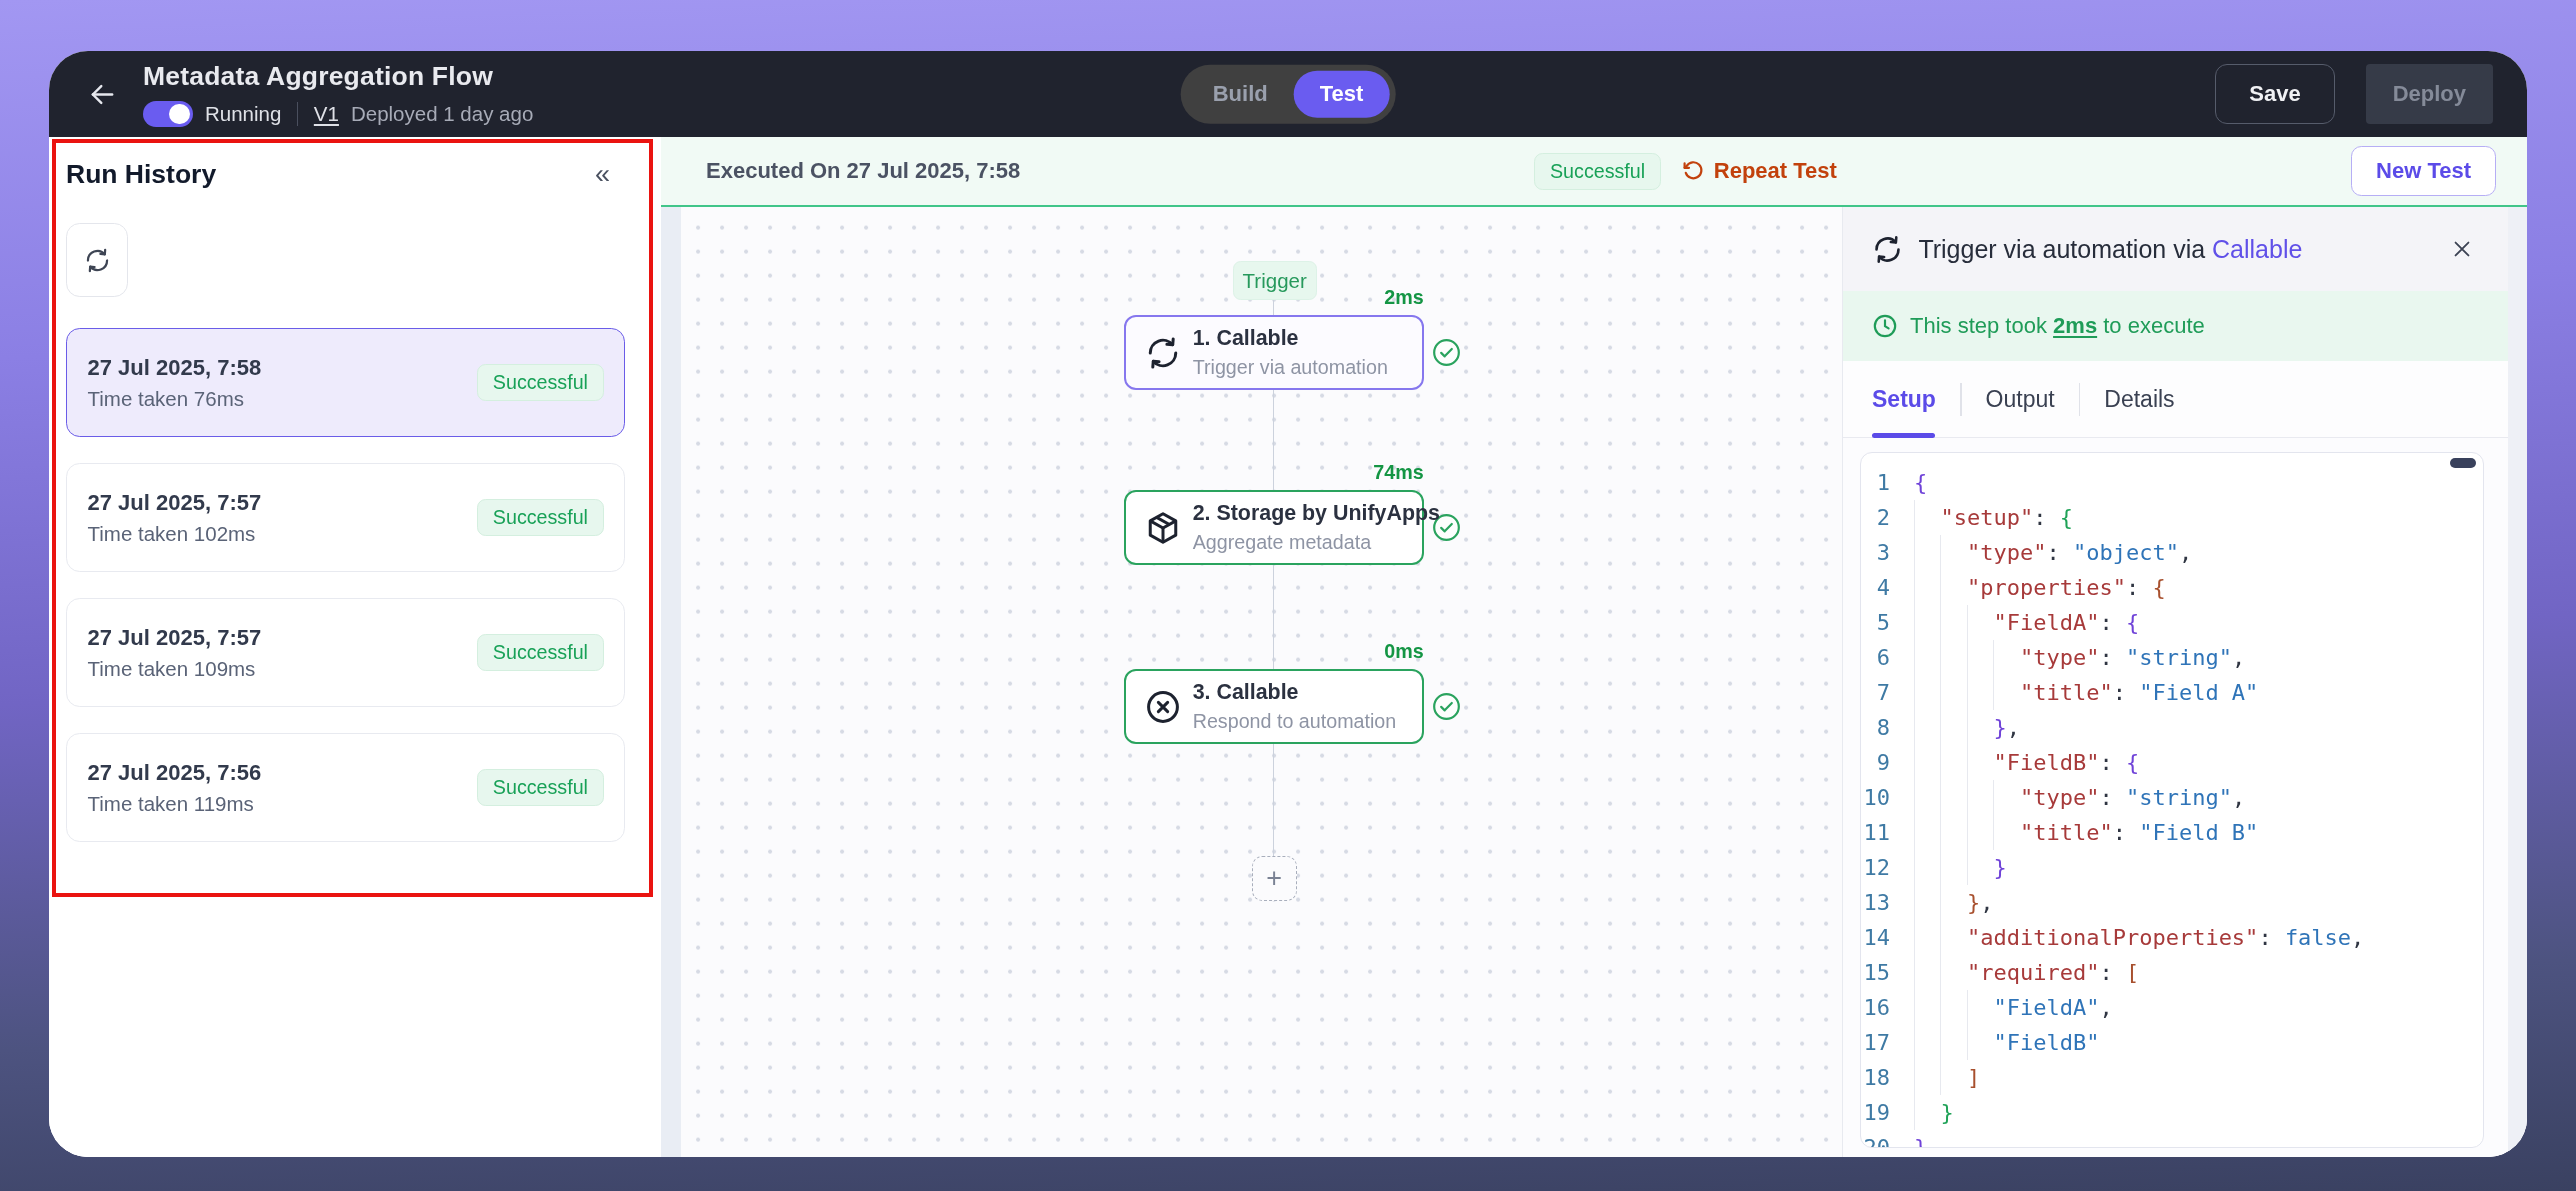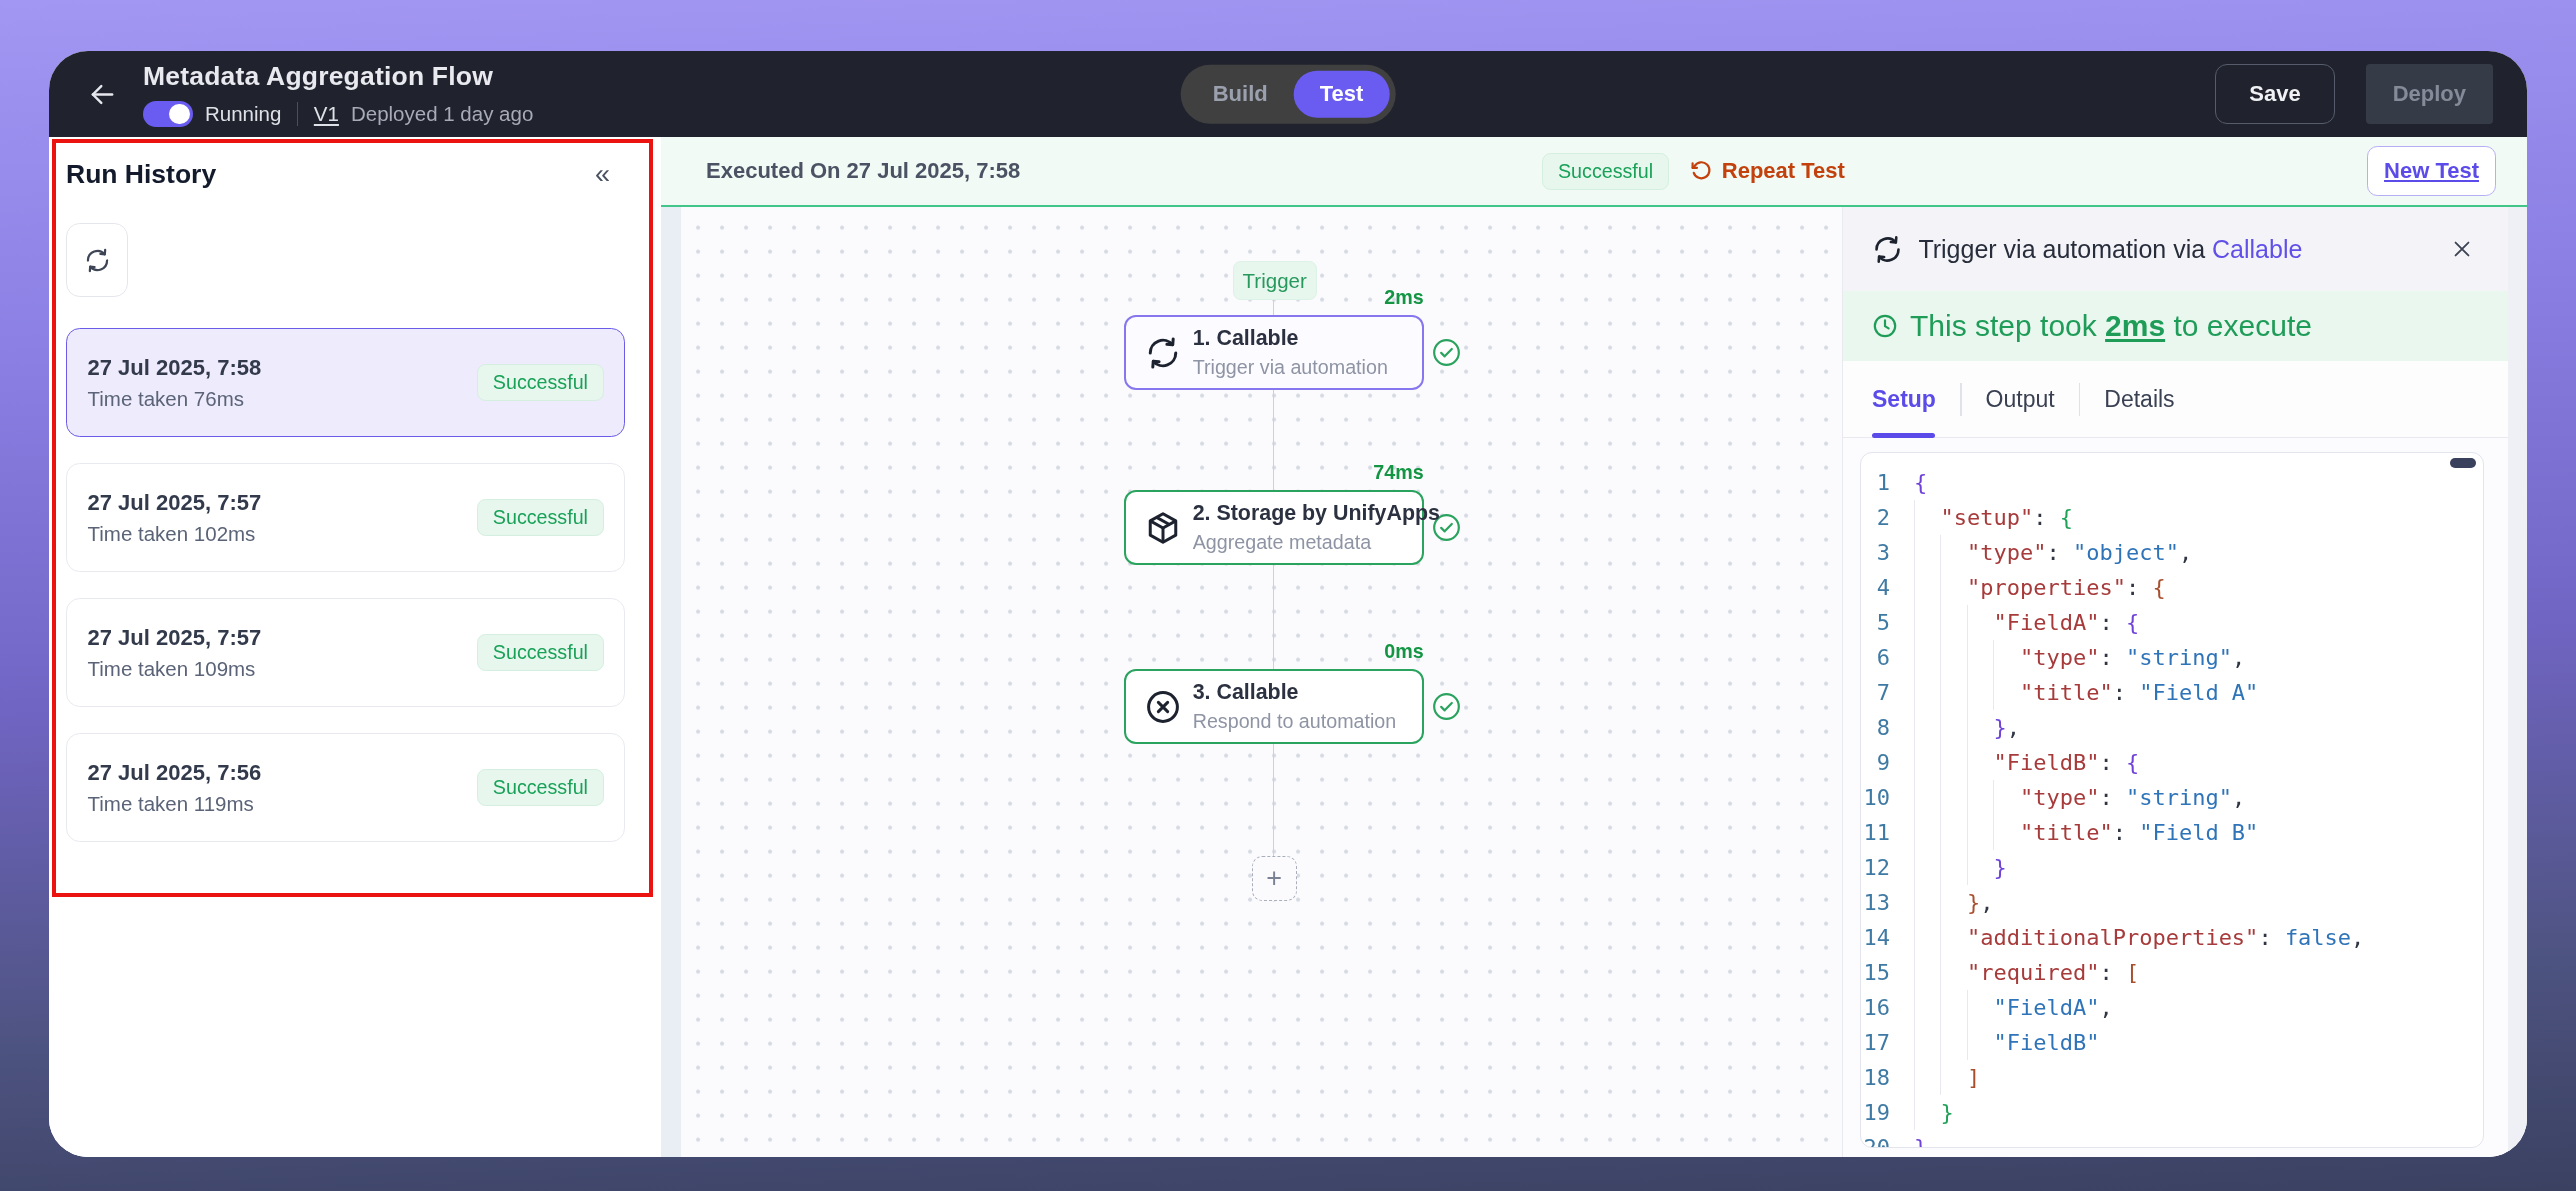--- a/index.html
+++ b/index.html
@@ -79,23 +79,22 @@
   .right-region { flex:1; display:flex; flex-direction:column; min-width:0; }
   .testbar {
     height:70px; flex:0 0 auto; background:#f1faf5; border-bottom:2.6px solid #41c589;
     display:flex; align-items:center; padding:0 31px 0 45px; gap:20.5px;
   }
   .executed-label { font-size:22px; font-weight:600; color:#4b5263; }
   .repeat-test { display:flex; align-items:center; gap:8.6px; color:#c2410c; font-size:22px; font-weight:600; cursor:pointer; }
   .repeat-test svg { width:24px; height:24px; }
   .btn-new-test {
     margin-left:auto; background:#ffffff; border:1.7px solid #b6aef5; color:#5b4be8;
-    font-size:22px; font-weight:600; border-radius:10.3px; height:50px; padding:0 16px; cursor:pointer;
+    font-size:22px; font-weight:600; border-radius:10.3px; height:50px; padding:0 24px; cursor:pointer;
     font-family:inherit;
-    text-decoration:underline;
   }
   .content-row { flex:1; display:flex; min-height:0; }
   .panel-gap { width:19.7px; flex:0 0 auto; background:#e9edf4; }
   
   .canvas {
     flex:1; position:relative; min-width:0;
     background-color:#fbfbfd;
     background-image:radial-gradient(circle, #d6dae4 1.9px, transparent 2.2px);
     background-size:24px 24px; background-position:5.1px 8.6px;
   }
@@ -131,21 +130,21 @@
   }
   
   .detail-panel { width:666px; flex:0 0 auto; display:flex; flex-direction:column; background:#fcfcfe; border-left:0.9px solid #e8eaf0; }
   .panel-header { height:84px; flex:0 0 auto; background:#f4f4f8; display:flex; align-items:center; padding:0 29px; gap:15.4px; }
   .panel-header-icon { width:31px; height:31px; color:#1d222f; }
   .panel-header-icon svg { width:31px; height:31px; }
   .panel-title { font-size:25px; color:#272d3b; font-weight:500; }
   .panel-title .link { color:#6050e8; }
   .close-btn { margin-left:auto; color:#3c4354; cursor:pointer; width:34px; height:34px; display:flex; align-items:center; justify-content:center; }
   .close-btn svg { width:22px; height:22px; }
-  .banner { height:70px; flex:0 0 auto; background:#e9f7ef; display:flex; align-items:center; padding:0 29px; gap:12px; color:#1f9c58; font-size:30px; }
+  .banner { height:70px; flex:0 0 auto; background:#e9f7ef; display:flex; align-items:center; padding:0 29px; gap:12px; color:#1f9c58; font-size:22px; }
   .banner svg { width:26px; height:26px; flex:0 0 auto; }
   .banner b { font-weight:700; text-decoration:underline; text-underline-offset:3.4px; }
   .tabs { height:77px; flex:0 0 auto; display:flex; align-items:center; padding:0 29px; position:relative; border-bottom:0.9px solid #e9eaf0; background:#fdfdfe; }
   .tab { font-size:23px; color:#3a4152; font-weight:500; cursor:pointer; }
   .tab.active { color:#5b4be8; font-weight:700; }
   .tab-sep { width:1.7px; height:33px; background:#e0e2e9; margin:0 24px; }
   .tab-underline { position:absolute; left:29px; bottom:-0.9px; width:63px; height:5.1px; border-radius:3.4px; background:#5b4be8; }
   .code-wrap { flex:1; min-height:0; padding:13.7px 24px 8.6px 17px; }
   .code-box {
     height:100%; border:1.7px solid #e3e5ee; border-radius:12px; background:#ffffff;

